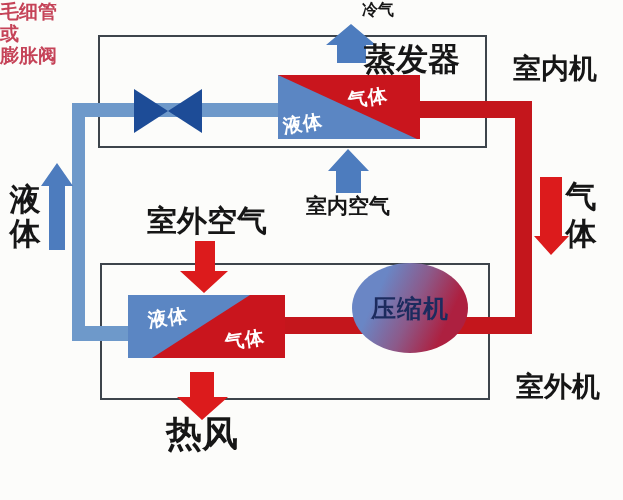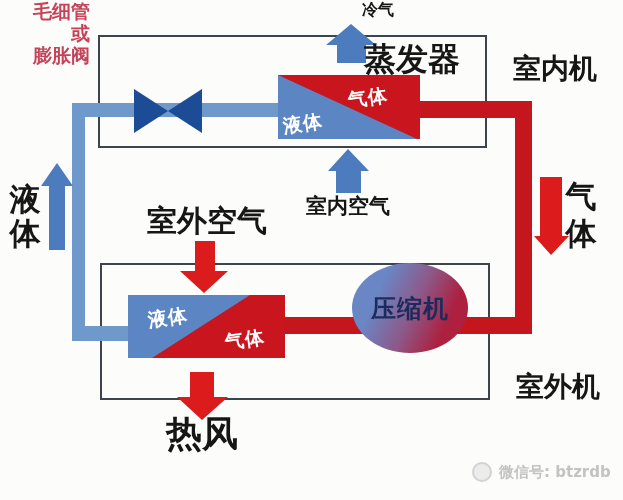--- a/index.html
+++ b/index.html
@@ -32,21 +32,21 @@
     position:absolute;left:352px;top:263px;width:116px;height:90px;
     border-radius:50%;display:flex;align-items:center;justify-content:center;
     background:linear-gradient(115deg,#6a86c5 25%,#8c5a8a 52%,#ad2040 78%);
   }
   #compressor-label{font-size:25px;font-weight:bold;color:#1c2b5e;letter-spacing:1px;}
   
   #overlay{position:absolute;left:0;top:0;width:623px;height:500px;pointer-events:none;}
   
   .lbl{position:absolute;font-weight:bold;color:#161616;white-space:nowrap;line-height:1.1;}
   #cold-air-label{left:322px;top:1px;font-size:16px;margin-left:40px;}
-  #capillary-label{left:126px;top:11px;width:90px;text-align:right;
+  #capillary-label{left:126px;top:11px;width:90px;text-align:left;
     color:#c54358;font-size:19px;font-weight:bold;line-height:22px;}
   #evaporator-label{left:364px;top:42px;font-size:32px;}
   #indoor-unit-label{left:513px;top:54px;font-size:28px;}
   #indoor-air-label{left:306px;top:195px;font-size:21px;}
   #outdoor-air-label{left:147px;top:204px;font-size:30px;}
   .vlabel{position:absolute;font-weight:bold;color:#161616;width:38px;
     word-break:break-all;text-align:center;}
   #left-liquid-label{left:6px;top:182px;font-size:31px;line-height:34px;}
   #right-gas-label{left:562px;top:178px;font-size:31px;line-height:37px;}
   #condenser-label{left:102px;top:358px;font-size:27px;}
@@ -118,18 +118,14 @@
   <div id="indoor-unit-label" class="lbl">室内机</div>
   <div id="indoor-air-label" class="lbl">室内空气</div>
   <div id="outdoor-air-label" class="lbl">室外空气</div>
 
   <div id="left-liquid-label" class="vlabel">液体</div>
   <div id="right-gas-label" class="vlabel">气体</div>
 
   <div id="outdoor-unit-label" class="lbl">室外机</div>
   <div id="hot-wind-label" class="lbl">热风</div>
 
-  <div id="watermark">
-    <span id="watermark-logo"></span>
-    <span>微信号: btzrdb</span>
-  </div>
 
 </div>
 
 </body></html>

